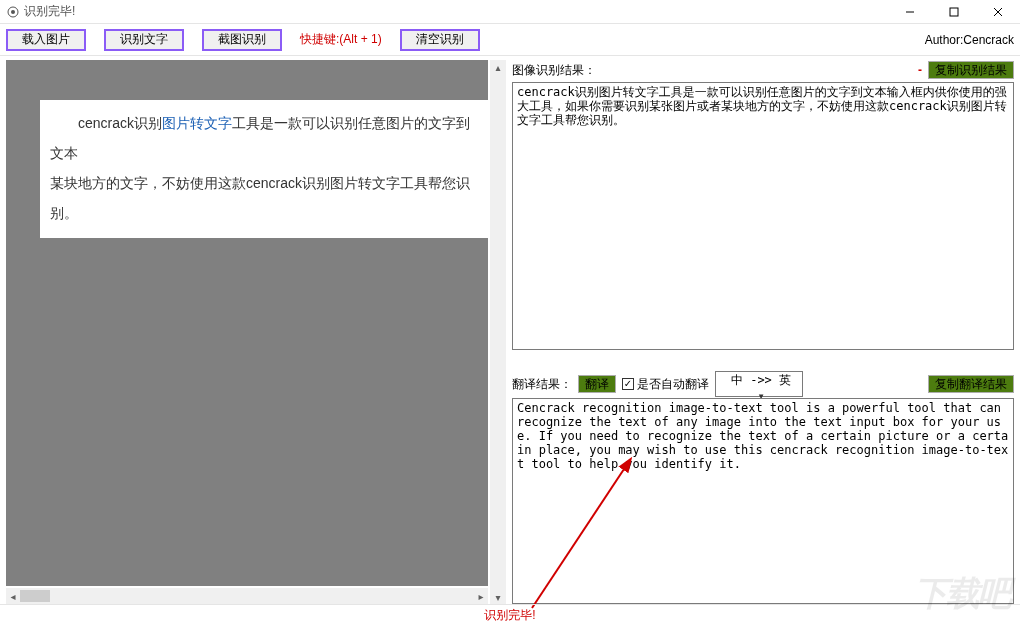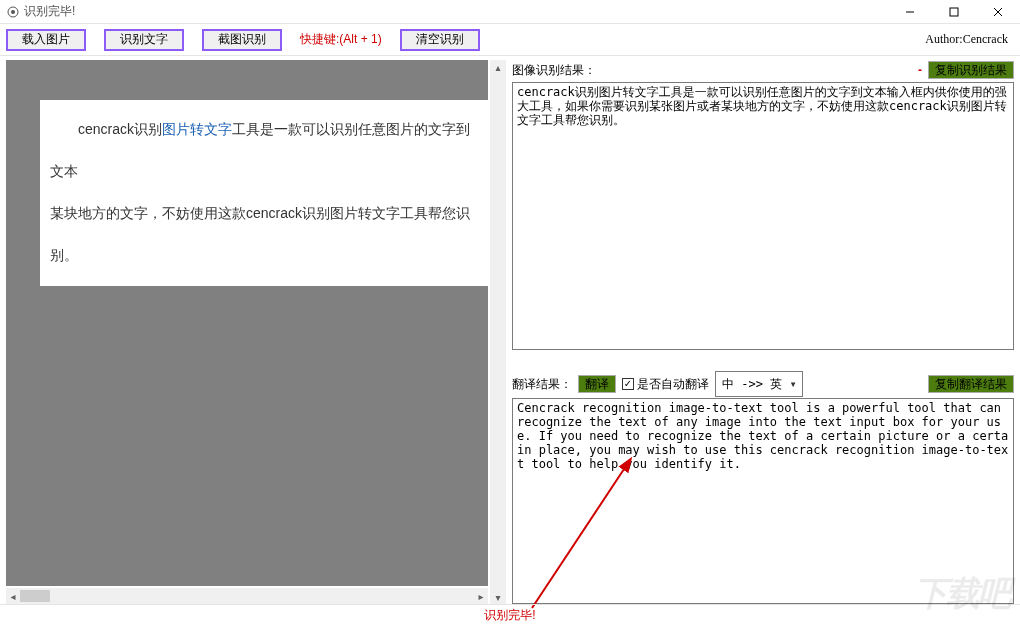--- a/index.html
+++ b/index.html
@@ -50,22 +50,21 @@
     padding: 0 14px;
     background: #f0f0f0;
     border: 2px solid #8b5cf6;
     font-size: 12px;
     display: inline-flex; align-items: center; justify-content: center;
     cursor: default;
   }
   .hotkey { color: #d00000; font-size: 12px; }
   .author {
     margin-left: auto;
-    margin-right: 6px;
-    font-family: Liberation Serif, serif;
+    font-family: Liberation Sans, sans-serif;
     color: #000;
   }
   
   .main {
     display: flex;
     height: 548px;
   }
   .left-pane {
     width: 490px;
     position: relative;
@@ -79,21 +78,21 @@
     position: relative;
     overflow: hidden;
   }
   .image-text-block {
     position: absolute;
     left: 34px; top: 40px;
     width: 450px;
     background: #fff;
     padding: 8px 10px 10px 10px;
     font-size: 14px;
-    line-height: 42px;
+    line-height: 30px;
     color: #333;
     text-indent: 2em;
   }
   .image-text-block .hl { color: #1a5fb4; }
   .left-hsb {
     height: 16px;
     margin: 2px 2px 0 6px;
     background: #f0f0f0;
     position: relative;
   }
@@ -158,20 +157,21 @@
   }
   .combo {
     height: 26px;
     border: 1px solid #7a7a7a;
     background: #fff;
     display: inline-flex; align-items: center;
     padding: 0 2px 0 6px;
     min-width: 88px;
     justify-content: space-between;
     font-family: "SimSun", monospace;
+    flex-direction: column;
   }
   .combo .caret {
     width: 14px; text-align: center; color: #333;
   }
   .textarea {
     flex: 1;
     width: 100%;
     resize: none;
     border: 1px solid #7a7a7a;
     font-family: "SimSun", monospace;

